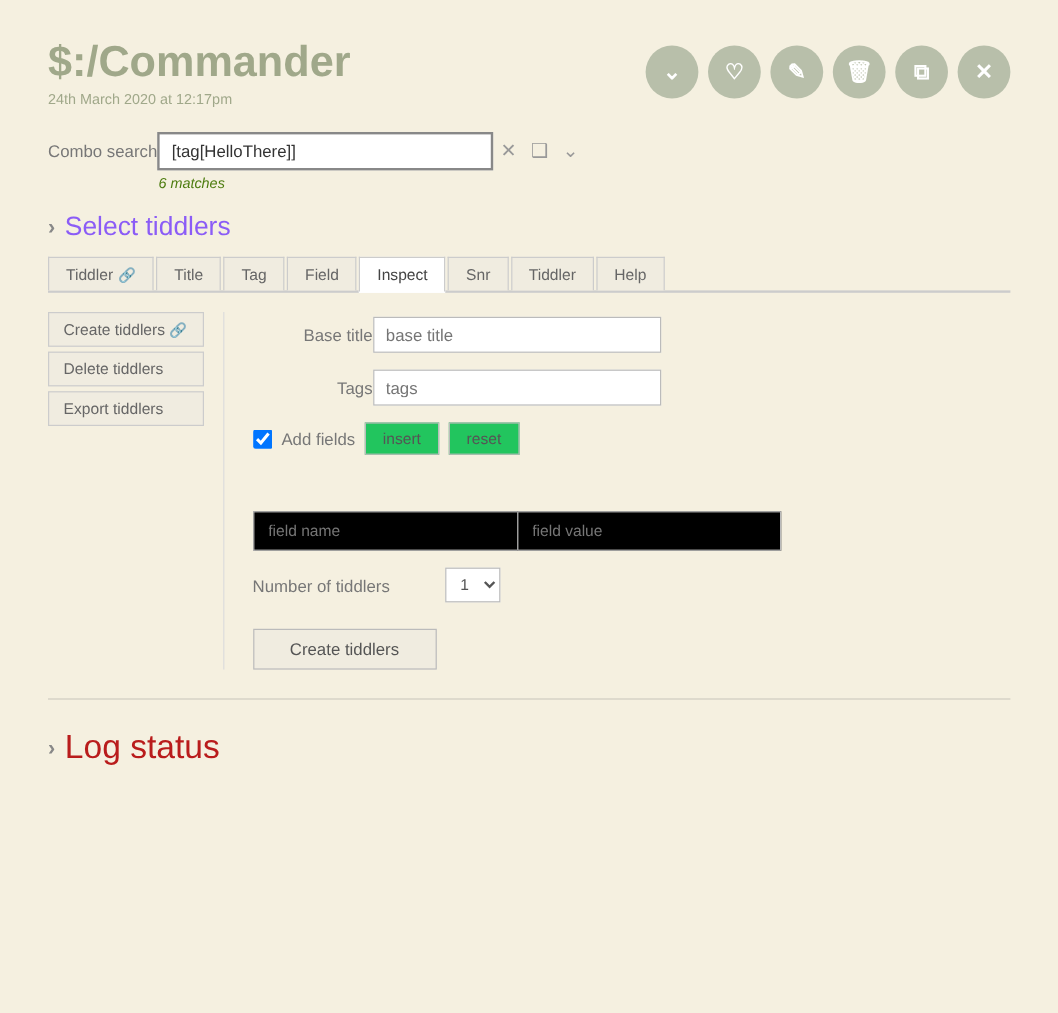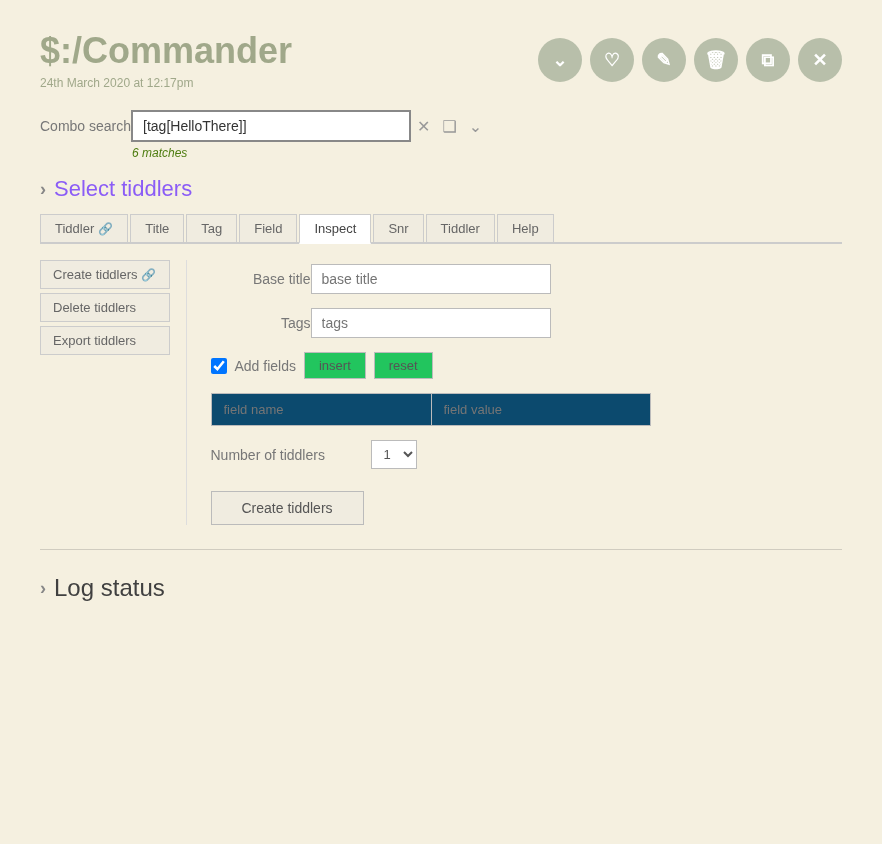--- a/index.html
+++ b/index.html
@@ -222,26 +222,27 @@
 
     
     .field-row {
       display: flex;
       gap: 0;
       margin-bottom: 14px;
       padding-left: 0;
     }
     .field-input {
       border: 1px solid #bbb;
-      background: #0c4a6e;
+      background: #000000;
       padding: 8px 12px;
       font-size: 13px;
       color: #aaa;
       outline: none;
       flex: 1;
+      margin-top: 33px;
     }
     .field-input:first-child { border-right: none; }
 
     
     .select-input {
       border: 1px solid #bbb;
       background: white;
       padding: 5px 8px;
       font-size: 13px;
       color: #555;
@@ -267,23 +268,23 @@
       margin: 24px 0;
     }
 
     
     .log-section {
       display: flex;
       align-items: center;
       gap: 8px;
     }
     .log-title {
-      font-size: 24px;
+      font-size: 28px;
       font-weight: normal;
-      color: #404040;
+      color: #b91c1c;
     }
   </style>
 </head>
 <body>
 
 <div class="page">
 
   <div class="header">
     <div class="header-left">
       <div class="app-title">$:/Commander</div>

